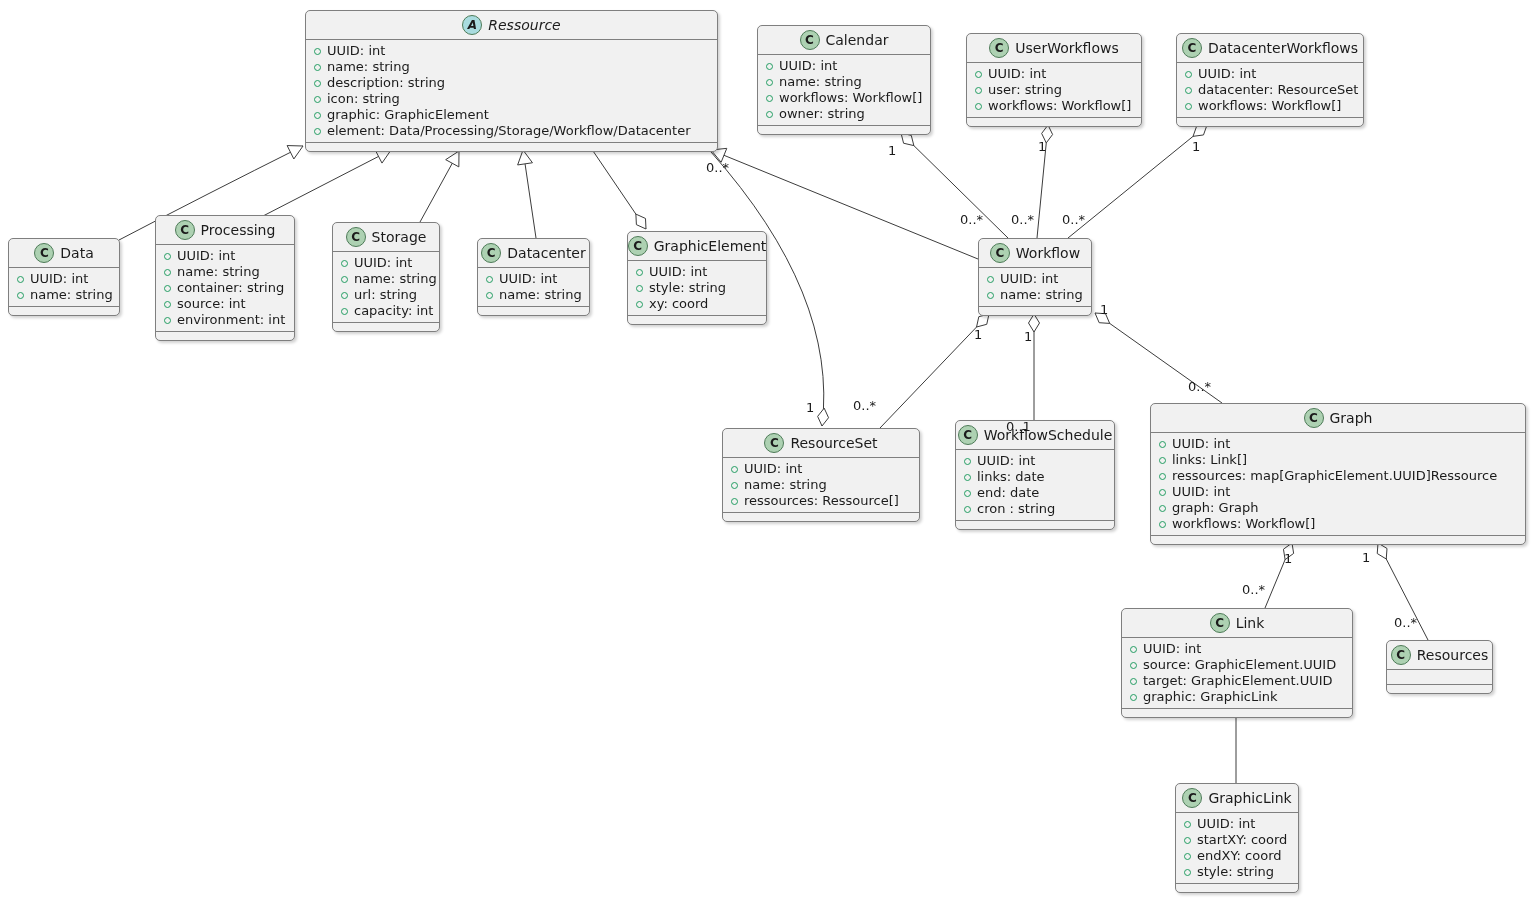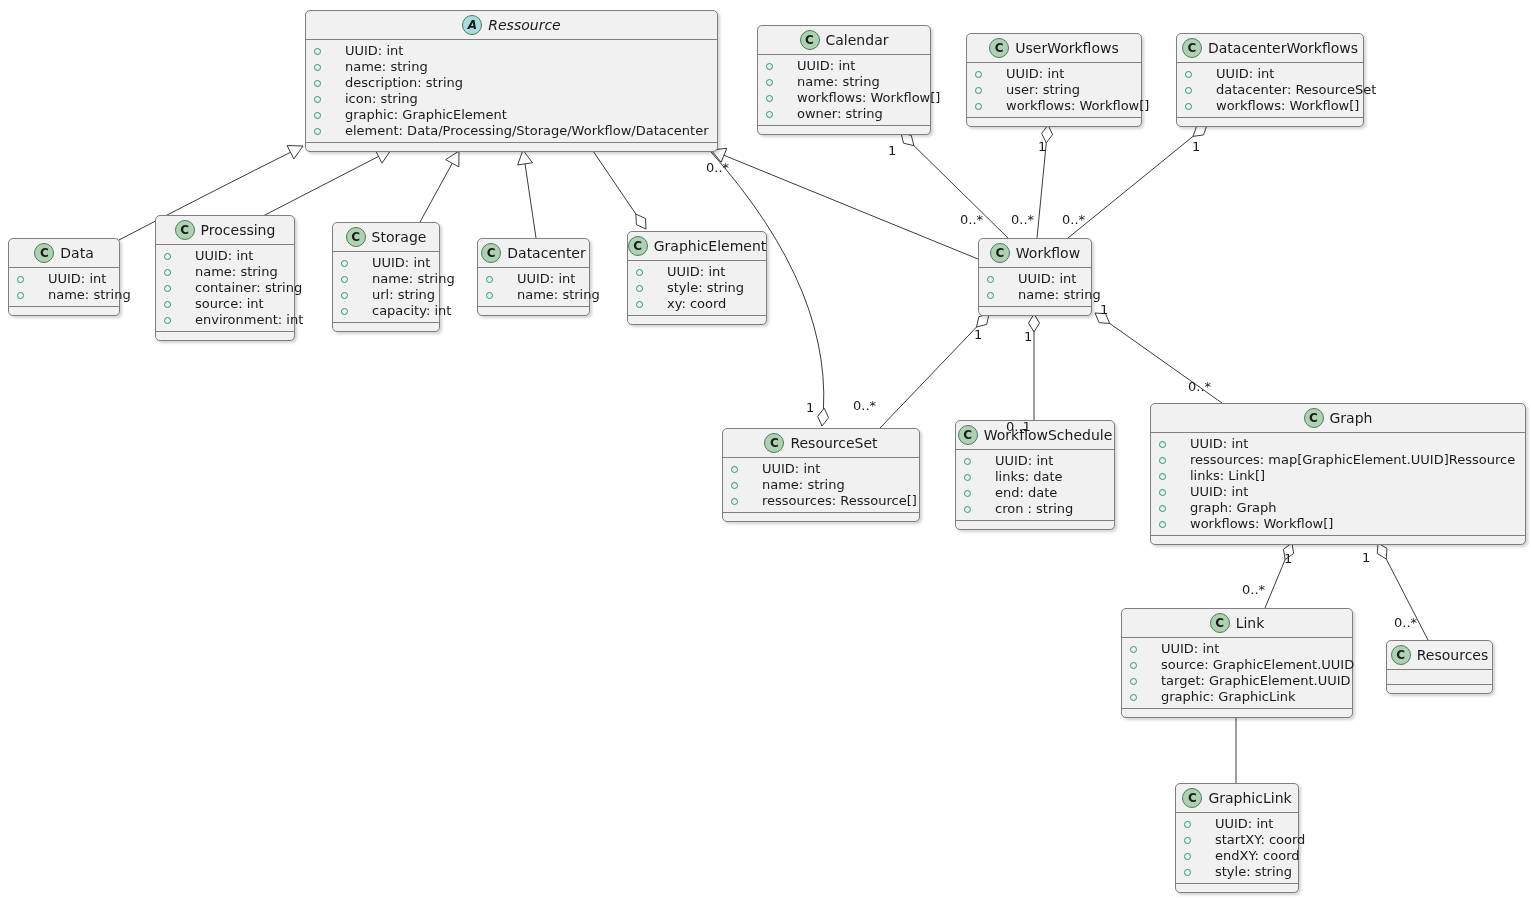--- a/index.html
+++ b/index.html
@@ -20,21 +20,21 @@
   .class-box.abstract .title-text{font-style:italic;}
   .icon-circle{
     display:inline-flex;align-items:center;justify-content:center;flex:0 0 auto;
     width:20px;height:20px;border-radius:50%;border:1px solid #4e7b58;
     font-size:12px;font-weight:bold;box-sizing:border-box;
   }
   .class-box.abstract .icon-circle{font-style:italic;}
   .class-attrs{
     border-top:1px solid #7f7f7f;padding:3px 8px;font-size:13px;min-height:8px;
   }
-  .attr-row{display:flex;align-items:center;gap:24px;line-height:16px;white-space:nowrap;}
+  .attr-row{display:flex;align-items:center;gap:6px;line-height:16px;white-space:nowrap;}
   .attr-bullet{
     display:inline-block;flex:0 0 auto;width:7px;height:7px;border-radius:50%;
     border:1px solid #249e63;background:transparent;box-sizing:border-box;
   }
   .class-methods{border-top:1px solid #7f7f7f;height:8px;}
   .mult-label{
     position:absolute;font-size:13px;line-height:14px;color:#1b1b1b;white-space:nowrap;
   }
 </style>
 </head>
@@ -351,25 +351,25 @@
       <span class="icon-circle" style="background: rgb(173, 209, 178);">C</span>
       <span class="title-text">Graph</span>
     </div>
     <div class="class-attrs">
         <div class="attr-row">
           <span class="attr-bullet"></span>
           <span>UUID: int</span>
         </div>
         <div class="attr-row">
           <span class="attr-bullet"></span>
+          <span>links: Link[]</span>
+        </div>
+        <div class="attr-row">
+          <span class="attr-bullet"></span>
           <span>ressources: map[GraphicElement.UUID]Ressource</span>
-        </div>
-        <div class="attr-row">
-          <span class="attr-bullet"></span>
-          <span>links: Link[]</span>
         </div>
         <div class="attr-row">
           <span class="attr-bullet"></span>
           <span>UUID: int</span>
         </div>
         <div class="attr-row">
           <span class="attr-bullet"></span>
           <span>graph: Graph</span>
         </div>
         <div class="attr-row">

